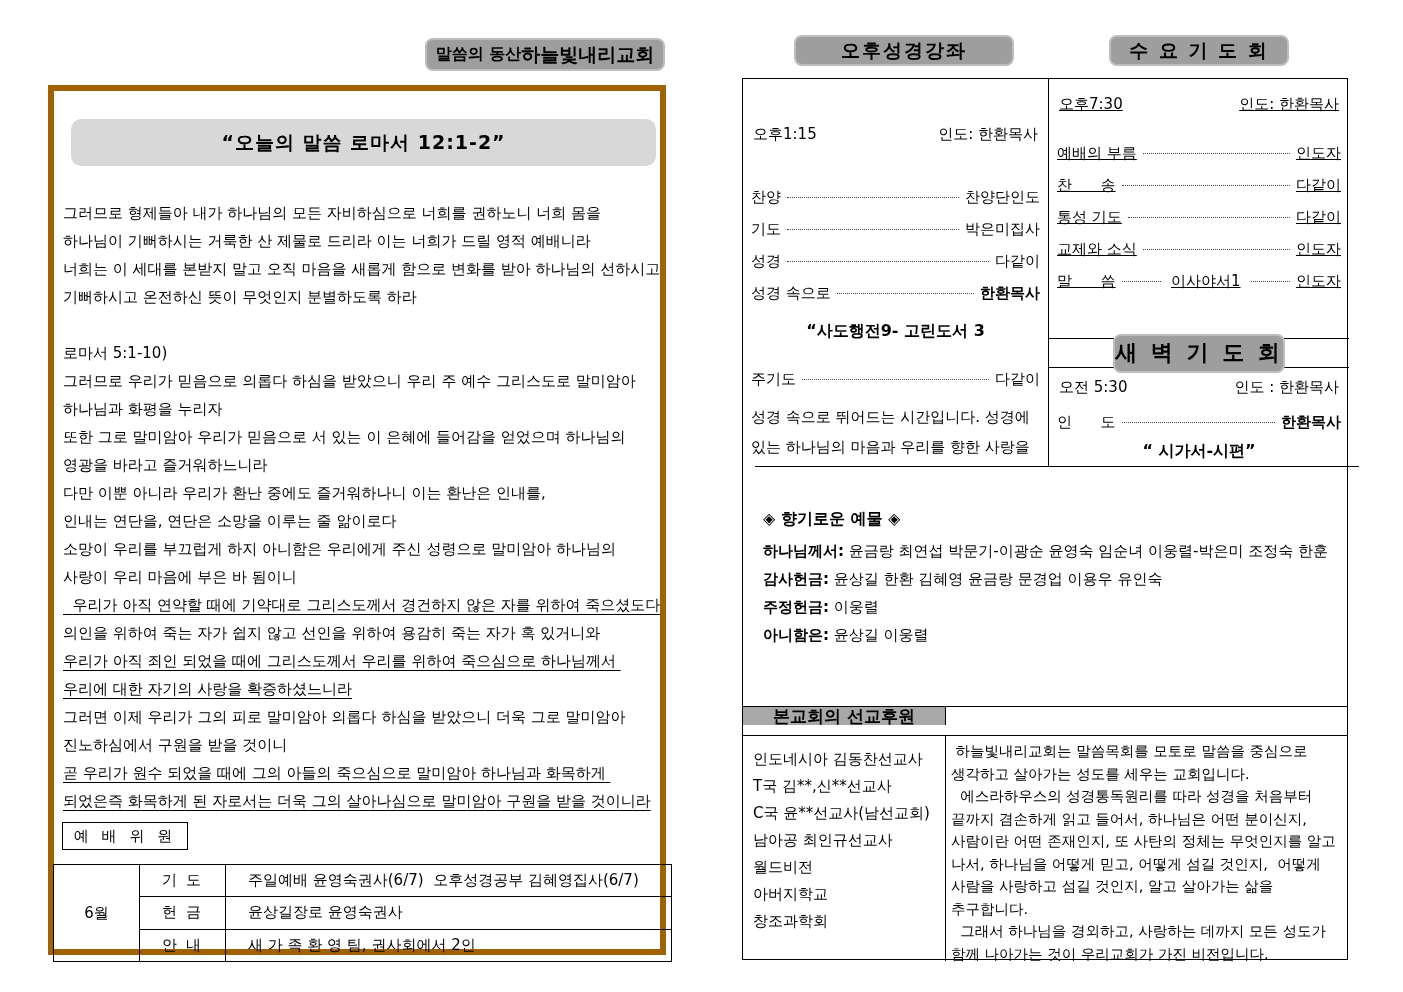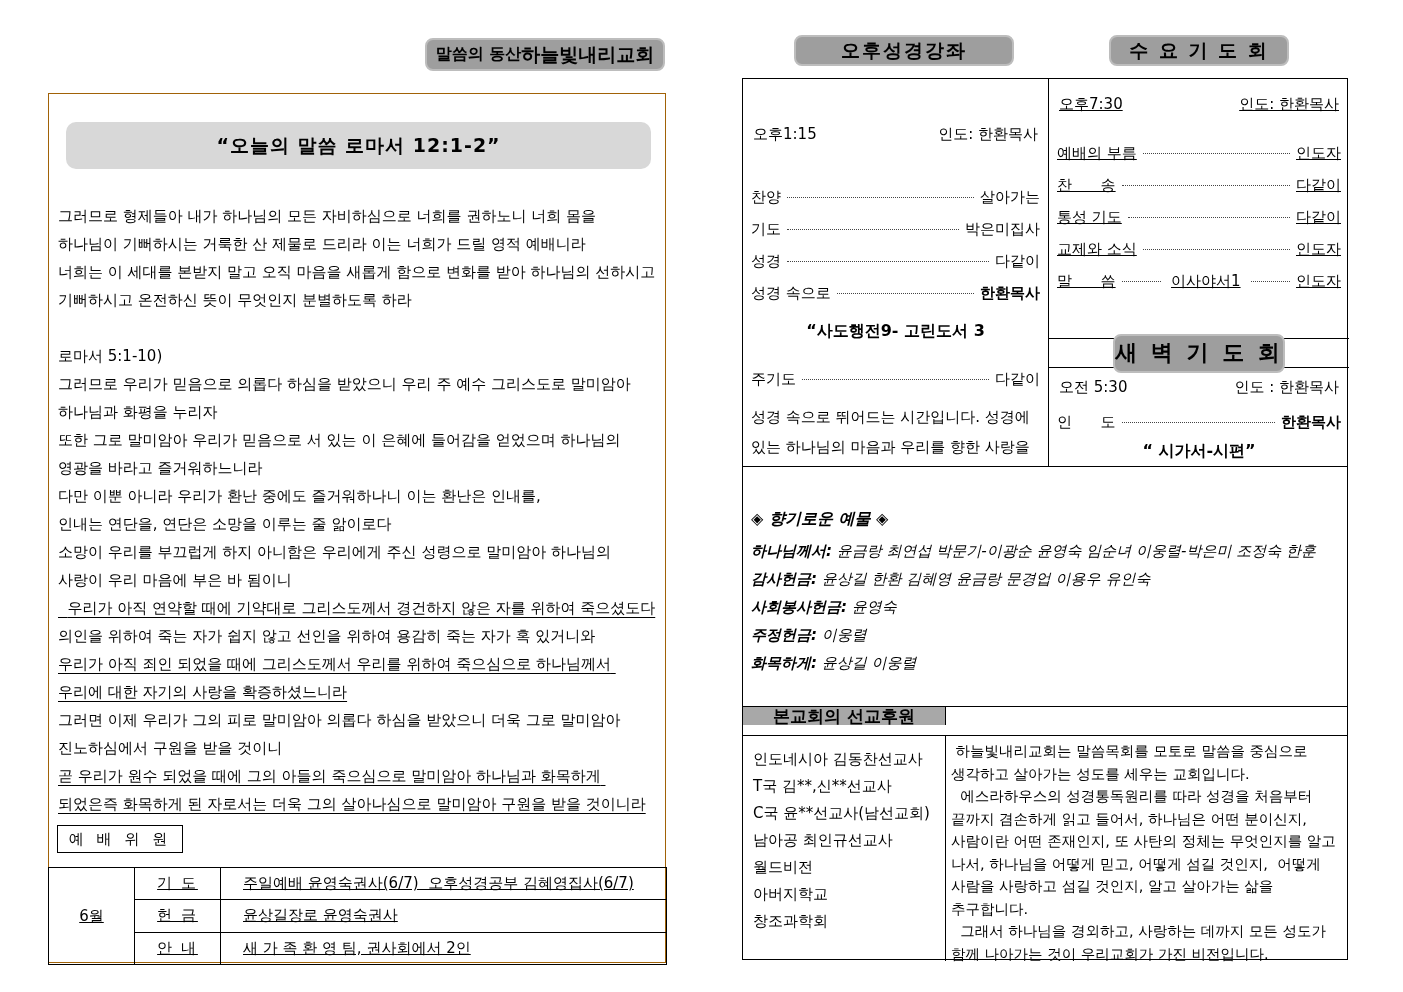--- a/index.html
+++ b/index.html
@@ -15,22 +15,21 @@
     background:var(--badge-gray,#9e9e9e);
     border:2px solid #bdbdbd;
     border-radius:8px;
     display:flex; align-items:center; justify-content:center;
     font-weight:bold; color:#000;
   }
 
   
   .left-page {
     left:48px; top:85px; width:618px; height:870px;
-    border:1px solid #a16207;
-    margin-top:8px;
+    border:6px solid #a16207;
   }
   .church-badge { left:425px; top:38px; width:240px; height:33px; font-size:16px; gap:0; }
   .church-badge .church-name { font-size:19px; }
 
   .title-bar {
     left:17px; top:28px; width:585px; height:47px;
     background:var(--titlebar-gray,#d8d8d8);
     border-radius:10px;
     display:flex; align-items:center; justify-content:center;
     font-size:19px; font-weight:bold; letter-spacing:1px;
@@ -46,21 +45,21 @@
   .committee-box {
     left:8px; top:731px; width:126px; height:28px;
     border:1px solid #000;
     display:flex; align-items:center; justify-content:center;
     font-size:15px; letter-spacing:4px;
   }
   .left-table {
     left:-1px; top:773px; width:619px; height:98px;
     border-collapse:collapse; font-size:15px;
   }
-  .left-table td { border:1px solid #000; padding:2px 22px;text-decoration:underline; }
+  .left-table td { border:1px solid #000; padding:2px 22px; }
   .left-table td.c { text-align:center; letter-spacing:2px; }
   .left-table td.month { width:86px; text-align:center; }
   .left-table td.lbl { width:86px; }
   .left-table td.val { white-space:pre-wrap; }
 
   
   .badge-afternoon { left:794px; top:35px; width:220px; height:31px; font-size:19px; letter-spacing:2px; }
   .badge-wednesday { left:1109px; top:35px; width:180px; height:31px; font-size:19px; letter-spacing:2px; }
 
   .right-table {
@@ -82,24 +81,23 @@
   .svc-row { display:flex; align-items:baseline; font-size:15px; margin-bottom:13px; }
   .svc-label { white-space:pre; }
   .svc-mid { white-space:pre; padding:0 4px; }
   .svc-value { white-space:pre; }
   .svc-value.bold { font-weight:bold; }
   .leader { flex:1; border-bottom:1px dotted #444; margin:0 6px; transform:translateY(-4px); min-width:12px; }
   .section-subtitle { text-align:center; font-weight:bold; font-size:16px; }
   .afternoon-note { margin-top:6px; font-size:15px; line-height:30px; word-break:keep-all; }
 
   .offerings-cell {
-    left:0; top:387px; width:604px; height:240px;
+    left:12px; top:387px; width:604px; height:240px;
     border-top:1px solid #000; padding:42px 8px 0 8px;
     font-size:15px;
-    font-style:italic;
   }
   .offerings-title { font-weight:bold; font-size:16px; margin-bottom:12px; }
   .offer-line { margin-bottom:9px; white-space:nowrap; }
   .offer-line b { font-weight:bold; }
 
   .bottom-header { left:0; top:627px; width:604px; height:19px; border-top:1px solid #000; display:flex; }
   .bottom-header .hcell {
     background:var(--header-gray,#a8a8a8);
     display:flex; align-items:center; justify-content:center;
     font-weight:bold; font-size:17px; height:100%;
@@ -152,21 +150,21 @@
 
   <div class="abs afternoon-cell">
     <div class="time-row" style="margin-top:38px;">
       <span>오후1:15</span>
       <span>인도: 한환목사</span>
     </div>
     <div class="svc-rows" style="margin-top:44px;">
         <div class="svc-row">
           <span class="svc-label">찬양</span>
           <span class="leader"></span>
-          <span class="svc-value">살아가는</span>
+          <span class="svc-value">찬양단인도</span>
         </div>
         <div class="svc-row">
           <span class="svc-label">기도</span>
           <span class="leader"></span>
           <span class="svc-value">박은미집사</span>
         </div>
         <div class="svc-row">
           <span class="svc-label">성경</span>
           <span class="leader"></span>
           <span class="svc-value">다같이</span>
@@ -241,23 +239,22 @@
         </div>
       </div>
     <div class="section-subtitle" style="margin-top:-4px;">“ 시가서-시편”</div>
   </div>
 
   <div class="abs offerings-cell">
     <div class="offerings-title">◈ 향기로운 예물 ◈</div>
     <div>
         <div class="offer-line"><b>하나님께서:</b> 윤금랑 최연섭 박문기-이광순 윤영숙 임순녀 이웅렬-박은미 조정숙 한훈</div>
         <div class="offer-line"><b>감사헌금:</b> 윤상길 한환 김혜영 윤금랑 문경업 이용우 유인숙</div>
-        <div class="offer-line"><b>사회봉사헌금:</b> 윤영숙</div>
         <div class="offer-line"><b>주정헌금:</b> 이웅렬</div>
-        <div class="offer-line"><b>화목하게:</b> 윤상길 이웅렬</div>
+        <div class="offer-line"><b>아니함은:</b> 윤상길 이웅렬</div>
       </div>
   </div>
 
   <div class="abs bottom-header">
     <div class="hcell mission">본교회의 선교후원</div>
   </div>
 
   <div class="abs bottom-body">
     <div class="missions-cell">
         <div>인도네시아 김동찬선교사</div>

